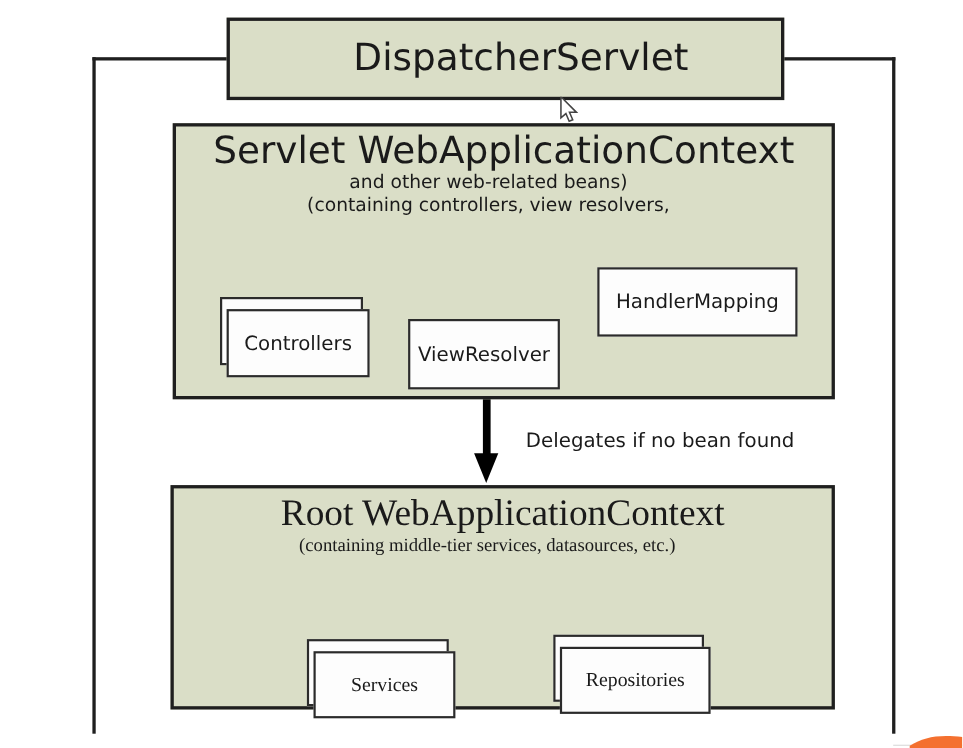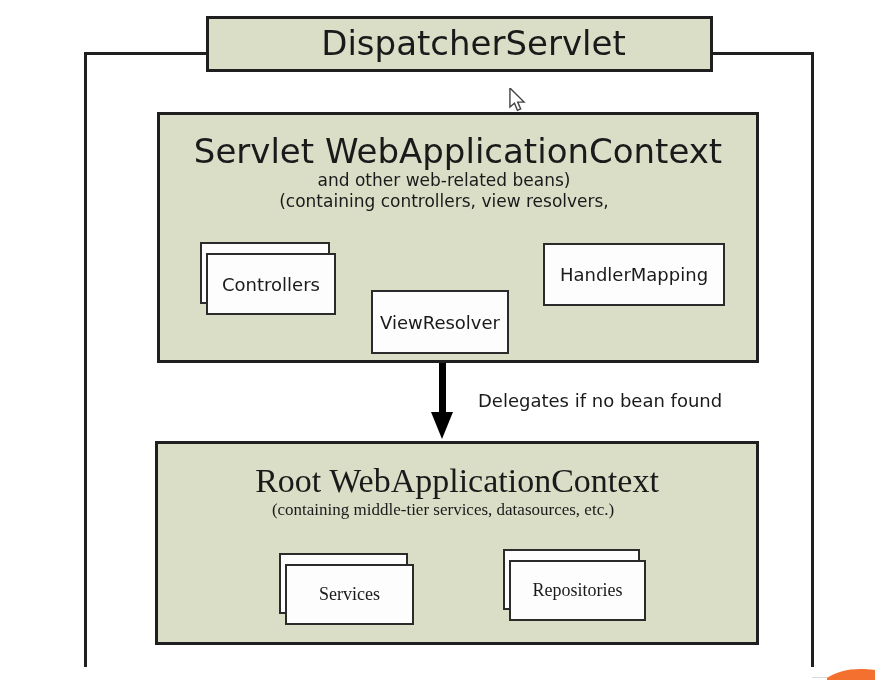--- a/index.html
+++ b/index.html
@@ -14,39 +14,39 @@
   #outer-frame{
     left:84px;top:52px;width:730px;height:615px;
     border:3px solid #1f1f1f;border-bottom:none;background:transparent;
   }
 
   .green-box{
     background:#dadec7;border:3px solid #1f1f1f;
   }
 
   #dispatcher-box{
-    left:206px;top:16px;width:507px;height:56px;
+    left:206px;top:16px;width:507px;height:75px;
     display:flex;align-items:center;justify-content:center;
     z-index:3;
     padding-left:28px;
   }
   .big-title{font-size:34px;line-height:1.05;white-space:nowrap;}
 
   #servlet-box{left:157px;top:112px;width:602px;height:251px;z-index:2;}
   #root-box{left:155px;top:441px;width:604px;height:204px;z-index:2;font-family:Liberation Serif, serif;}
 
-  .ctx-header{text-align:center;padding-top:19px;}
+  .ctx-header{text-align:center;padding-top:5px;}
   .ctx-sub{font-size:17px;line-height:1.28;text-align:center;transform:translateX(-14px);}
 
   .white-box{
     background:#fdfdfd;border:2px solid #2b2b2b;
     display:flex;align-items:center;justify-content:center;
     font-size:18px;white-space:nowrap;box-sizing:border-box;
   }
-  .stack{position:absolute;}
+  .stack{position:absolute;margin-top:28px;}
   .stack .back{
     position:absolute;left:-6px;top:-11px;width:100%;height:100%;
   }
   .stack .front{
     position:absolute;left:0;top:0;width:100%;height:100%;
   }
 
   
   #arrow-shaft{left:439px;top:362px;width:7px;height:52px;background:#000;}
   #arrow-head{

